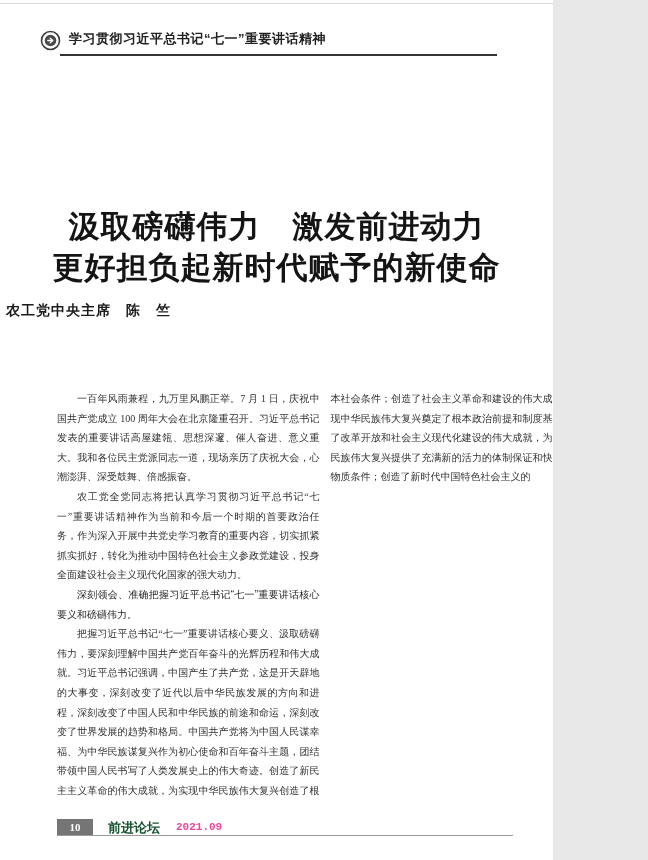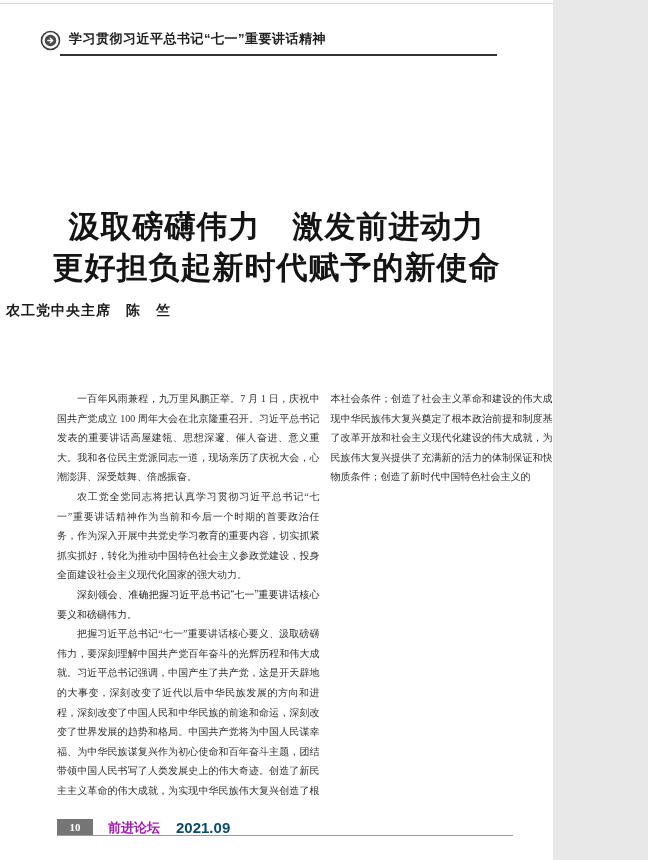--- a/index.html
+++ b/index.html
@@ -116,29 +116,29 @@
     font-size: 11px;
     text-align: center;
     line-height: 16px;
     flex: 0 0 auto;
   }
   .journal-name {
     margin-left: 15px;
     font-family: "Liberation Sans", sans-serif;
     font-weight: bold;
     font-size: 13px;
-    color: #a21caf;
+    color: #14532d;
     line-height: 15px;
   }
   .issue-date {
     margin-left: 16px;
-    font-family: Liberation Sans, sans-serif;
+    font-family: Liberation Mono, monospace;
     font-weight: bold;
-    font-size: 15px;
-    color: #0c4a6e;
+    font-size: 11px;
+    color: #ec4899;
     line-height: 15px;
   }
 </style>
 </head>
 <body>
 
 <div class="page">
   <div class="scan-edge-top"></div>
 
   <div class="header">

